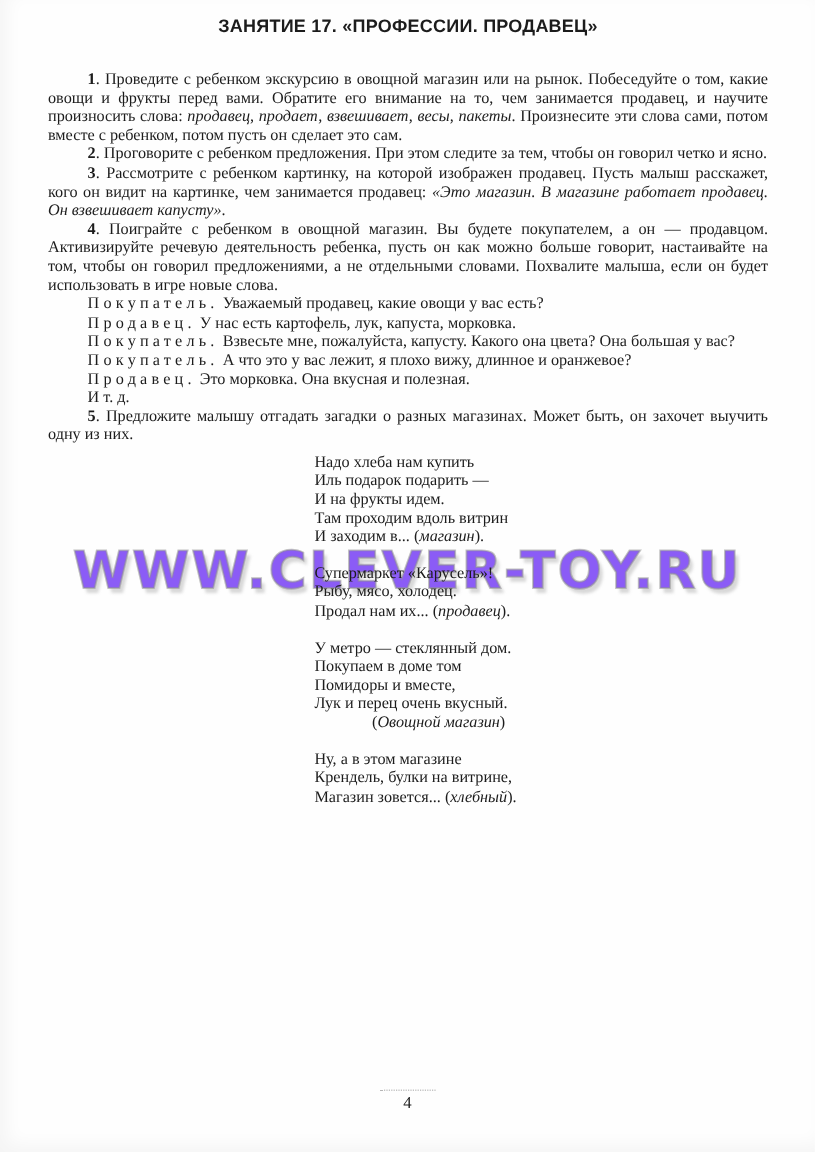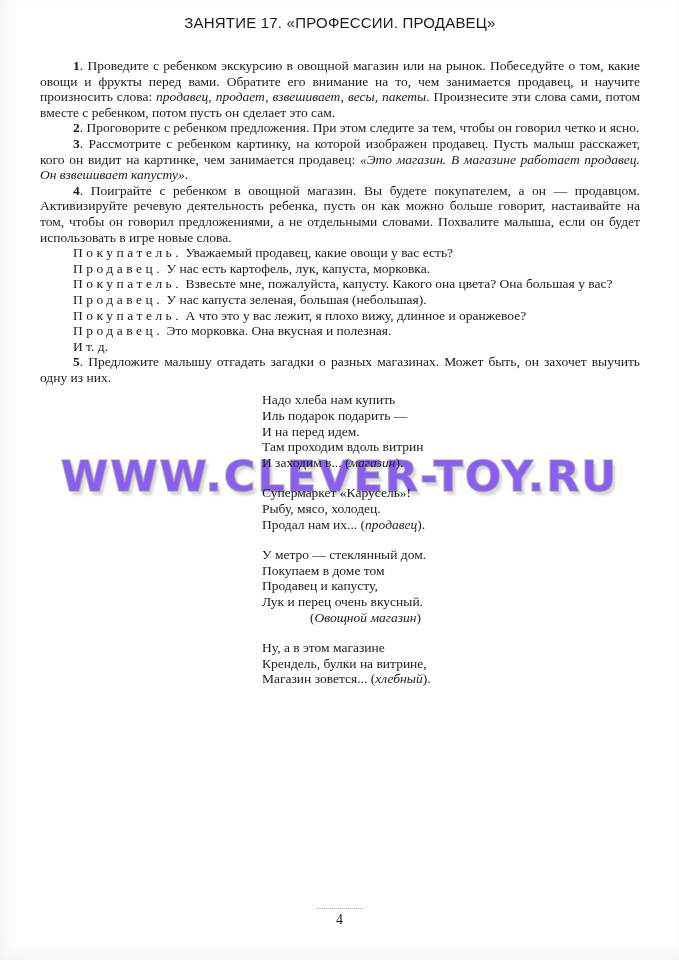--- a/index.html
+++ b/index.html
@@ -5,21 +5,21 @@
   html,body{margin:0;padding:0;background:#ffffff;}
   .page{
     position:relative; width:679px; height:960px;
     background:#fefefe; overflow:hidden;
     font-family:"Liberation Serif", serif; color:#1c1c1c;
     box-shadow: inset 6px -6px 14px rgba(0,0,0,0.04);
   }
   .content{ position:absolute; left:40px; top:14px; width:600px; z-index:1; }
   .title{
     font-family:"Liberation Sans", sans-serif;
-    font-size:15px; font-weight:normal; text-align:center;
+    font-size:15px; font-weight:bold; text-align:center;
     letter-spacing:0.2px; margin:0 0 27px 0;
   }
   .para{ margin:0; font-size:13.5px; line-height:15.6px; text-align:justify; text-indent:33px; }
   .tline{ font-size:13.5px; line-height:15.6px; }
   .para-block .tline{ text-indent:33px; text-align:justify; }
   .run-n{ font-style:normal; }
   .run-b{ font-weight:bold; }
   .run-i{ font-style:italic; }
   .run-sp{ letter-spacing:3.5px; }
   .poems{ margin:7px 0 0 222px; }
@@ -56,45 +56,44 @@
     <p class="para"><span class="run-b">2</span><span class="run-n">. Проговорите с ребенком предложения. При этом следите за тем, чтобы он говорил четко и ясно.</span></p>
 
 
     <p class="para"><span class="run-b">3</span><span class="run-n">. Рассмотрите с ребенком картинку, на которой изображен продавец. Пусть малыш расскажет, кого он видит на картинке, чем занимается продавец: </span><span class="run-i">«Это магазин. В магазине работает продавец. Он взвешивает капусту»</span><span class="run-n">.</span></p>
     <p class="para"><span class="run-b">4</span><span class="run-n">. Поиграйте с ребенком в овощной магазин. Вы будете покупателем, а он — продавцом. Активизируйте речевую деятельность ребенка, пусть он как можно больше говорит, настаивайте на том, чтобы он говорил предложениями, а не отдельными словами. Похвалите малыша, если он будет использовать в игре новые слова.</span></p>
 
     <div class="para-block">
         <div class="tline"><span class="run-sp">Покупатель.</span><span class="run-n"> Уважаемый продавец, какие овощи у вас есть?</span></div>
         <div class="tline"><span class="run-sp">Продавец.</span><span class="run-n"> У нас есть картофель, лук, капуста, морковка.</span></div>
         <div class="tline"><span class="run-sp">Покупатель.</span><span class="run-n"> Взвесьте мне, пожалуйста, капусту. Какого она цвета? Она большая у вас?</span></div>
-        <div class="tline"><span class="run-sp">Продавец.</span><span class="run-n"> У нас капуста зеленая, большая (небольшая).</span></div>
         <div class="tline"><span class="run-sp">Покупатель.</span><span class="run-n"> А что это у вас лежит, я плохо вижу, длинное и оранжевое?</span></div>
         <div class="tline"><span class="run-sp">Продавец.</span><span class="run-n"> Это морковка. Она вкусная и полезная.</span></div>
         <div class="tline"><span class="run-n">И т. д.</span></div>
       </div>
 
     <p class="para"><span class="run-b">5</span><span class="run-n">. Предложите малышу отгадать загадки о разных магазинах. Может быть, он захочет выучить одну из них.</span></p>
 
     <div class="poems">
       <div class="stanza">
           <div class="tline"><span class="run-n">Надо хлеба нам купить</span></div>
           <div class="tline"><span class="run-n">Иль подарок подарить —</span></div>
-          <div class="tline"><span class="run-n">И на перед идем.</span></div>
+          <div class="tline"><span class="run-n">И на фрукты идем.</span></div>
           <div class="tline"><span class="run-n">Там проходим вдоль витрин</span></div>
           <div class="tline"><span class="run-n">И заходим в... (</span><span class="run-i">магазин</span><span class="run-n">).</span></div>
         </div>
       <div class="stanza">
           <div class="tline"><span class="run-n">Супермаркет «Карусель»!</span></div>
           <div class="tline"><span class="run-n">Рыбу, мясо, холодец.</span></div>
           <div class="tline"><span class="run-n">Продал нам их... (</span><span class="run-i">продавец</span><span class="run-n">).</span></div>
         </div>
       <div class="stanza">
           <div class="tline"><span class="run-n">У метро — стеклянный дом.</span></div>
           <div class="tline"><span class="run-n">Покупаем в доме том</span></div>
-          <div class="tline"><span class="run-n">Продавец и капусту,</span></div>
+          <div class="tline"><span class="run-n">Помидоры и вместе,</span></div>
           <div class="tline"><span class="run-n">Лук и перец очень вкусный.</span></div>
           <div class="tline answer"><span class="run-n">(</span><span class="run-i">Овощной магазин</span><span class="run-n">)</span></div>
         </div>
       <div class="stanza">
           <div class="tline"><span class="run-n">Ну, а в этом магазине</span></div>
           <div class="tline"><span class="run-n">Крендель, булки на витрине,</span></div>
           <div class="tline"><span class="run-n">Магазин зовется... (</span><span class="run-i">хлебный</span><span class="run-n">).</span></div>
         </div>
     </div>
   </div>

